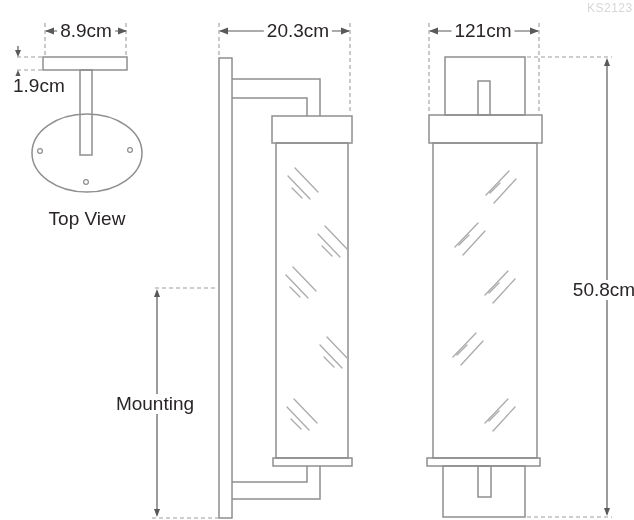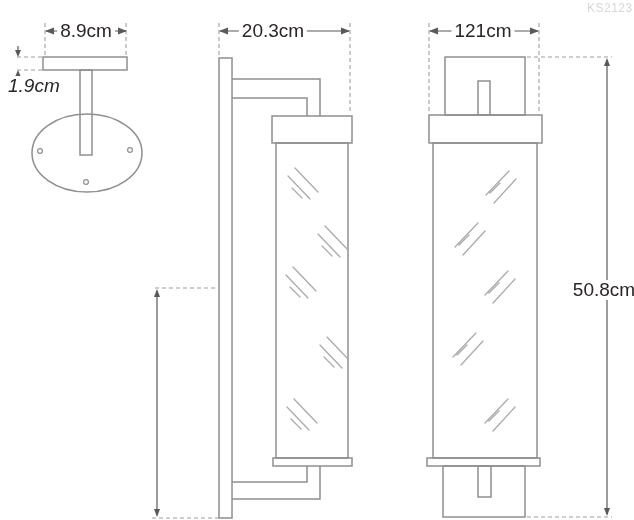--- a/index.html
+++ b/index.html
@@ -115,26 +115,28 @@
 
       <path class="dash" d="M527,57 H612 M527,517 H612"></path>
       <line class="dim" x1="607" y1="60" x2="607" y2="514"></line>
       <polygon class="dimfill" points="607,58 604,66 610,66"></polygon>
       <polygon class="dimfill" points="607,516 604,508 610,508"></polygon>
     </g>
   </svg>
 
   <div class="label center" style="left:86px;top:31px;">8.9cm</div>
 
-  <div class="label" style="left:7px;top:76px;padding:0 1px;font-style:italic;">1.9cm</div>
+  <div class="label" style="left:0px;top:76px;padding:0 13px;">1.9cm</div>
 
+  <div class="label center" style="left:87px;top:219px;">Top View</div>
 
-  <div class="label center" style="left:273px;top:31px;">20.3cm</div>
+  <div class="label center" style="left:298px;top:31px;">20.3cm</div>
 
   <div class="label center" style="left:483px;top:31px;">121cm</div>
 
   <div class="label center" style="left:604px;top:290px;">50.8cm</div>
 
   <div class="label multiline center" style="left:155px;top:404px;">
+    <div>Mounting</div>
   </div>
 
   <div class="watermark">KS2123</div>
 </div>
 
 </body></html>

